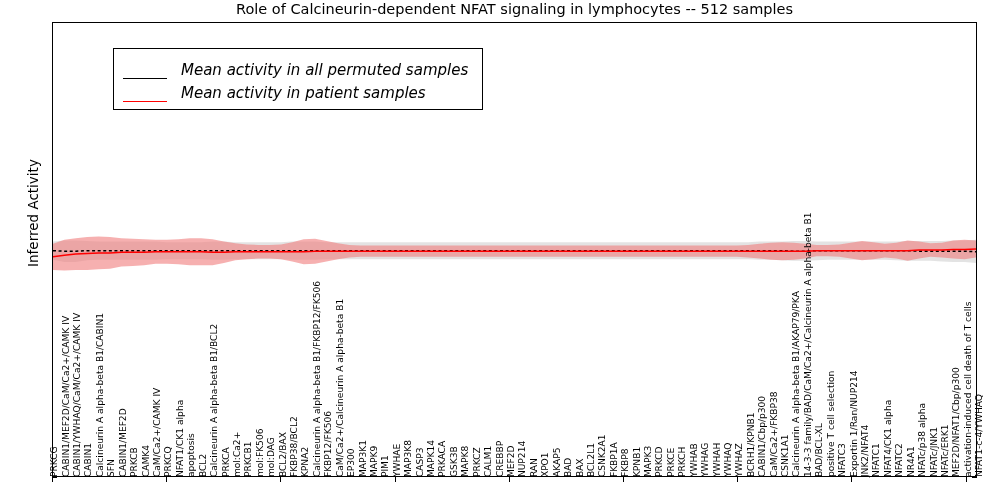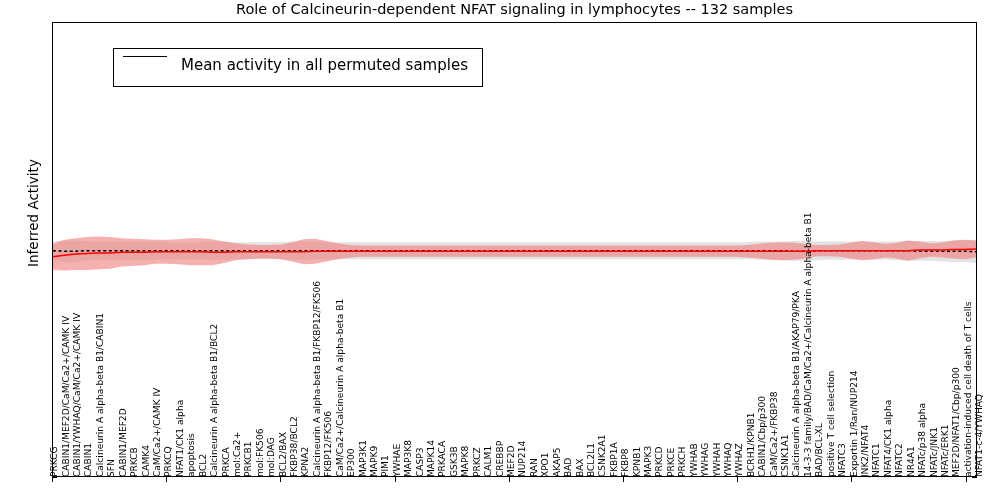--- a/index.html
+++ b/index.html
@@ -46,31 +46,31 @@
     font-size:9.1px;line-height:9.1px;white-space:nowrap;
     color:#000;
   }
 
   
   #legend{
     position:absolute;left:113px;top:48px;
     border:1.1px solid #000;background:#fff;
     padding:7px 14px 7px 9px;
   }
-  .legend-row{display:flex;align-items:flex-start;height:23px;}
+  .legend-row{display:flex;align-items:flex-end;height:23px;font-style:italic;}
   .legend-line{display:inline-block;width:44px;height:0;border-top:1.4px solid #000;margin-right:14px;}
   .legend-line.red{border-top-color:#ff0000;}
   .legend-text{font-size:15px;white-space:nowrap;}
 </style>
 </head>
 <body>
 
 <div id="figure">
 
-  <div id="chart-title">Role of Calcineurin-dependent NFAT signaling in lymphocytes -- 132 samples</div>
+  <div id="chart-title">Role of Calcineurin-dependent NFAT signaling in lymphocytes -- 512 samples</div>
 
   <div id="y-axis-label">Inferred Activity</div>
   <div id="yticks">
       <div class="ytick-mark" style="top: 22px;"></div>
       <div class="ytick-mark-r" style="top: 22px;"></div>
       <div class="ytick-mark" style="top: 78.875px;"></div>
       <div class="ytick-mark-r" style="top: 78.875px;"></div>
       <div class="ytick-mark" style="top: 135.75px;"></div>
       <div class="ytick-mark-r" style="top: 135.75px;"></div>
       <div class="ytick-mark" style="top: 192.625px;"></div>
@@ -194,15 +194,19 @@
       <div class="xlab" style="left: 905.36px;">MEF2D/NFAT1/Cbp/p300</div>
       <div class="xlab" style="left: 916.78px;">activation-induced cell death of T cells</div>
       <div class="xlab" style="left: 928.2px;">NFAT1-c-4/YWHAQ</div>
     </div>
 
   <div id="legend">
     <div class="legend-row">
       <span class="legend-line"></span>
       <span class="legend-text">Mean activity in all permuted samples</span>
     </div>
+    <div class="legend-row">
+      <span class="legend-line red"></span>
+      <span class="legend-text">Mean activity in patient samples</span>
+    </div>
   </div>
 
 </div>
 
 </body></html>

